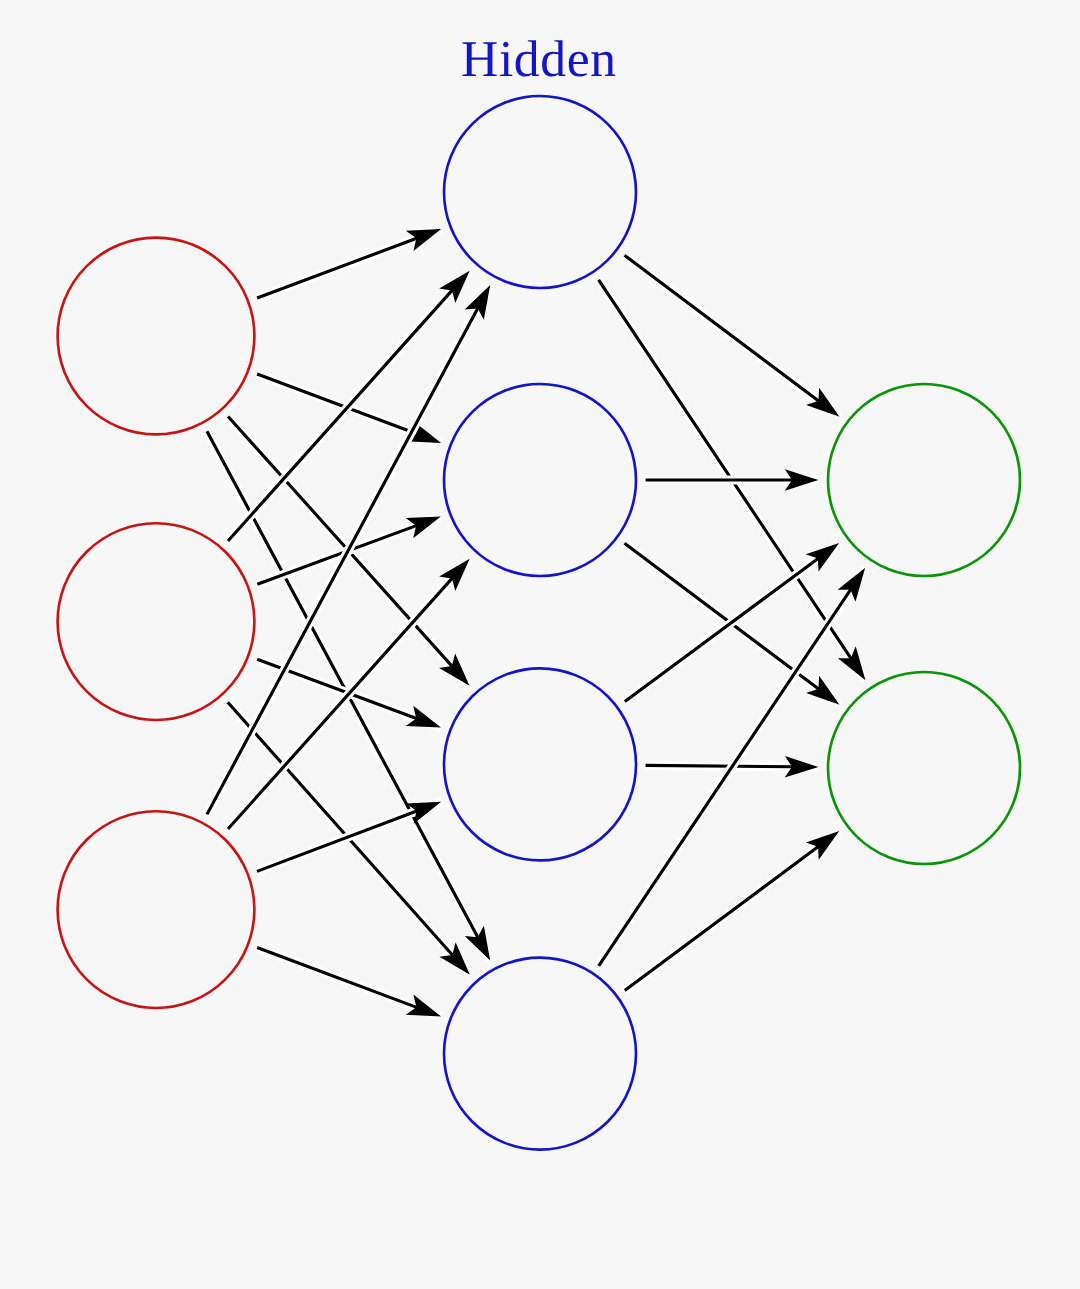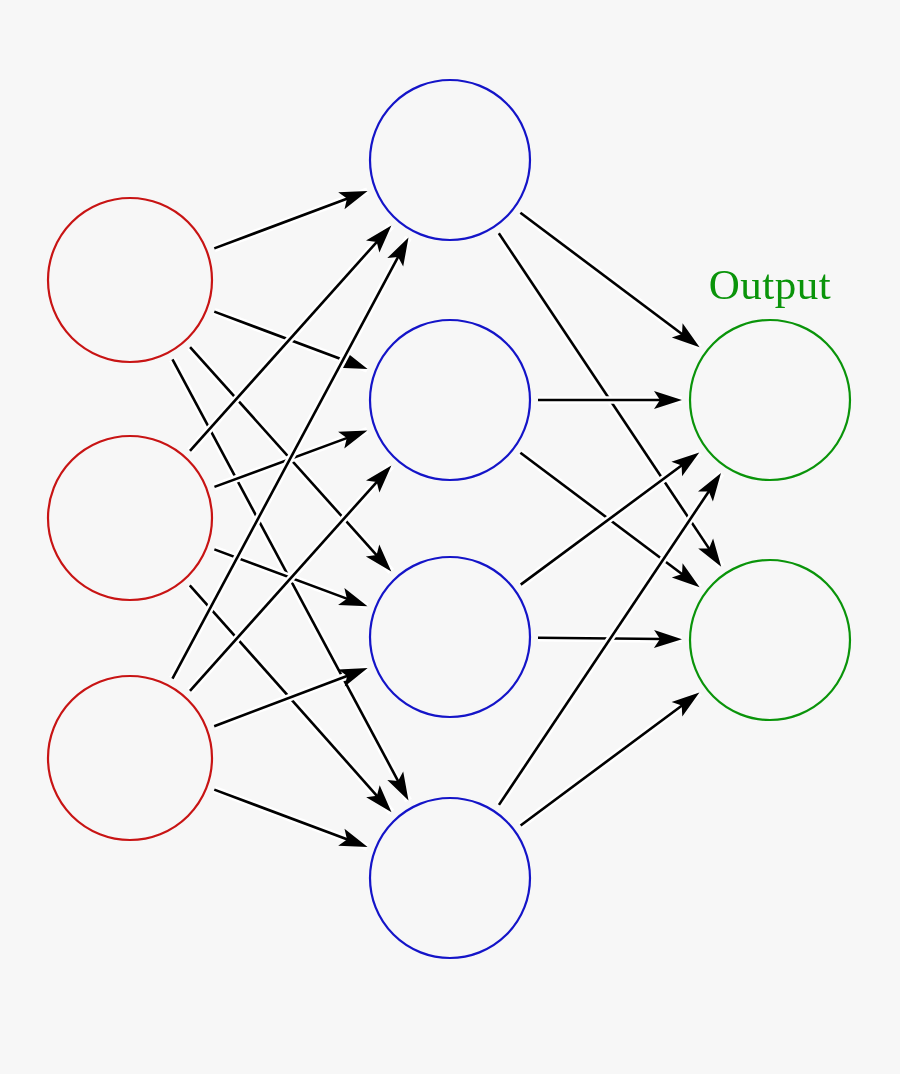--- a/index.html
+++ b/index.html
@@ -99,14 +99,14 @@
       <line x1="537.9961330673984" y1="637.8249637475069" x2="682.0038669326016" y2="639.1750362524931" stroke="#ffffff" stroke-width="7.5" stroke-linecap="butt"></line>
       <line x1="537.9961330673984" y1="637.8249637475069" x2="662.0047457809201" y2="638.9875444916961" stroke="#000000" stroke-width="2.6" stroke-linecap="butt"></line>
       <polygon points="682.0,639.2 653.9,647.9 660.0,639.0 654.1,629.9" fill="#000000"></polygon>
       <line x1="498.9547420853731" y1="804.8738540099739" x2="721.045257914627" y2="473.12614599002603" stroke="#ffffff" stroke-width="7.5" stroke-linecap="butt"></line>
       <line x1="498.9547420853731" y1="804.8738540099739" x2="709.9191801679513" y2="489.7457246241229" stroke="#000000" stroke-width="2.6" stroke-linecap="butt"></line>
       <polygon points="721.0,473.1 712.9,501.4 708.8,491.4 698.0,491.4" fill="#000000"></polygon>
       <line x1="520.6112672140146" y1="825.4828700095766" x2="699.3887327859854" y2="692.5171299904234" stroke="#ffffff" stroke-width="7.5" stroke-linecap="butt"></line>
       <line x1="520.6112672140146" y1="825.4828700095766" x2="683.340717510073" y2="704.4528413518833" stroke="#000000" stroke-width="2.6" stroke-linecap="butt"></line>
       <polygon points="699.4,692.5 682.3,716.4 681.7,705.6 671.6,702.0" fill="#000000"></polygon>
     </svg>
-  <div class="layer-label" style="left: 770px; top: 263px; color: rgb(10, 148, 10);">Output</div>
+  <div class="layer-label" style="left: 449px; top: 28px; color: rgb(20, 20, 200);">Hidden</div>
 </div>
 
 </body></html>

